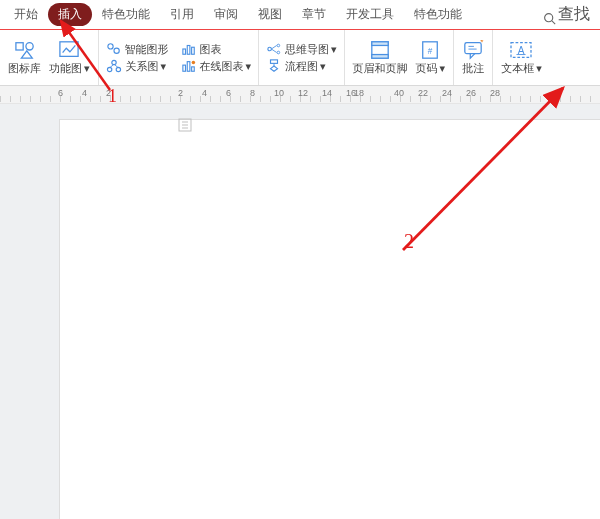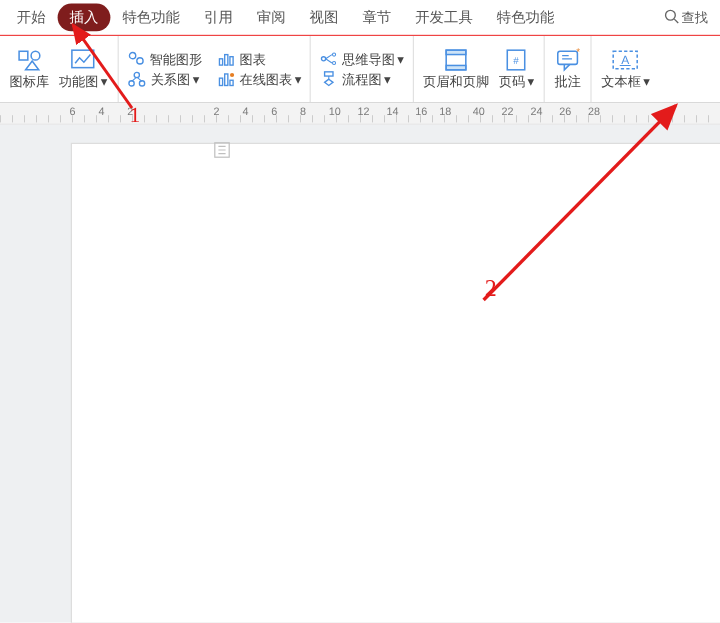--- a/index.html
+++ b/index.html
@@ -1,20 +1,20 @@
 <!DOCTYPE html>
 <html><head>
 <meta charset="utf-8">
 <style>
   * { box-sizing: border-box; margin: 0; padding: 0; font-family: "Microsoft YaHei", sans-serif; }
   body { width: 600px; height: 519px; background: #ffffff; overflow: hidden; position: relative; }
   .menubar { display: flex; align-items: center; height: 30px; padding: 0 4px; background: #fff; border-bottom: 1px solid #ef4444; }
   .menu-item { font-size: 12px; color: #555; padding: 4px 10px; cursor: pointer; }
   .menu-item.active { background: #7f1d1d; color: #fff; border-radius: 12px; padding: 3px 10px; }
-  .search-wrap { display: flex; align-items: flex-start; margin-left: auto; color: #555; font-size: 11px; padding-right: 6px; }
+  .search-wrap { display: flex; align-items: flex-end; margin-left: auto; color: #555; font-size: 16px; padding-right: 6px; }
   .search-wrap svg { margin-right: 2px; }
 
   .ribbon { display: flex; align-items: stretch; height: 56px; background: #fff; border-bottom: 1px solid #d9d9d9; }
   .rgroup { display: flex; flex-direction: row; align-items: center; padding: 0 4px; border-right: 1px solid #e1e1e1; }
   .rstack { display: flex; flex-direction: column; align-items: center; justify-content: center; padding: 2px 4px; cursor: pointer; }
   .rrow { display: flex; align-items: center; font-size: 11px; color: #444; padding: 1px 3px; cursor: pointer; white-space: nowrap; }
   .rrow svg, .rstack svg { flex-shrink: 0; }
   .rlabel { font-size: 11px; color: #444; margin-top: 1px; white-space: nowrap; }
   .dd { margin-left: 2px; }
   .col { display: flex; flex-direction: column; justify-content: flex-end; }
@@ -195,21 +195,21 @@
     <span class="ruler-num" style="left:82px">4</span>
     <span class="ruler-num" style="left:106px">2</span>
     <span class="ruler-num" style="left:178px">2</span>
     <span class="ruler-num" style="left:202px">4</span>
     <span class="ruler-num" style="left:226px">6</span>
     <span class="ruler-num" style="left:250px">8</span>
     <span class="ruler-num" style="left:274px">10</span>
     <span class="ruler-num" style="left:298px">12</span>
     <span class="ruler-num" style="left:322px">14</span>
     <span class="ruler-num" style="left:346px">16</span>
-    <span class="ruler-num" style="left:366px">18</span>
+    <span class="ruler-num" style="left:354px">18</span>
     <span class="ruler-num" style="left:394px">40</span>
     <span class="ruler-num" style="left:418px">22</span>
     <span class="ruler-num" style="left:442px">24</span>
     <span class="ruler-num" style="left:466px">26</span>
     <span class="ruler-num" style="left:490px">28</span>
   </div>
 </div>
 
 <div class="docarea">
   <div class="page"></div>

